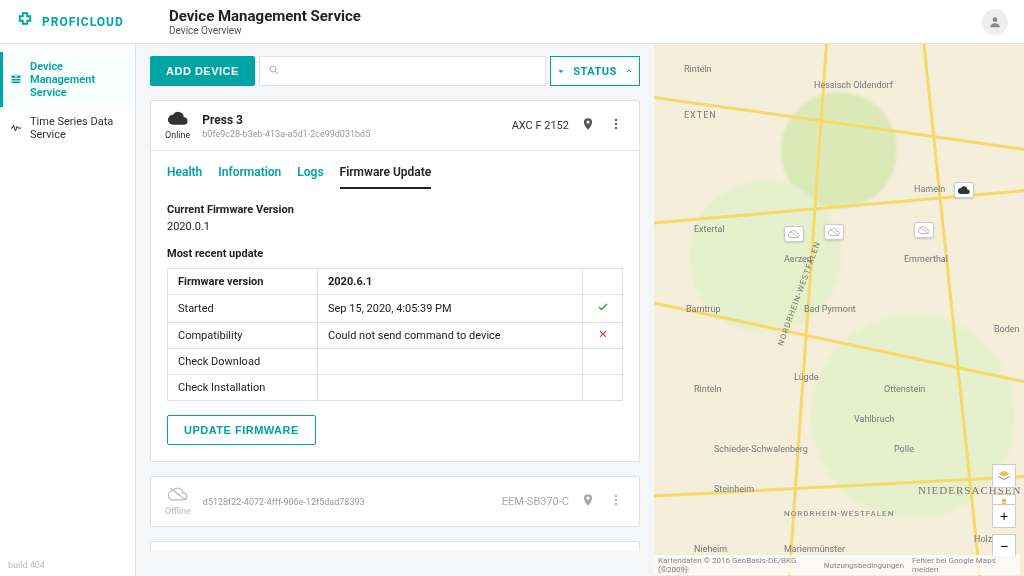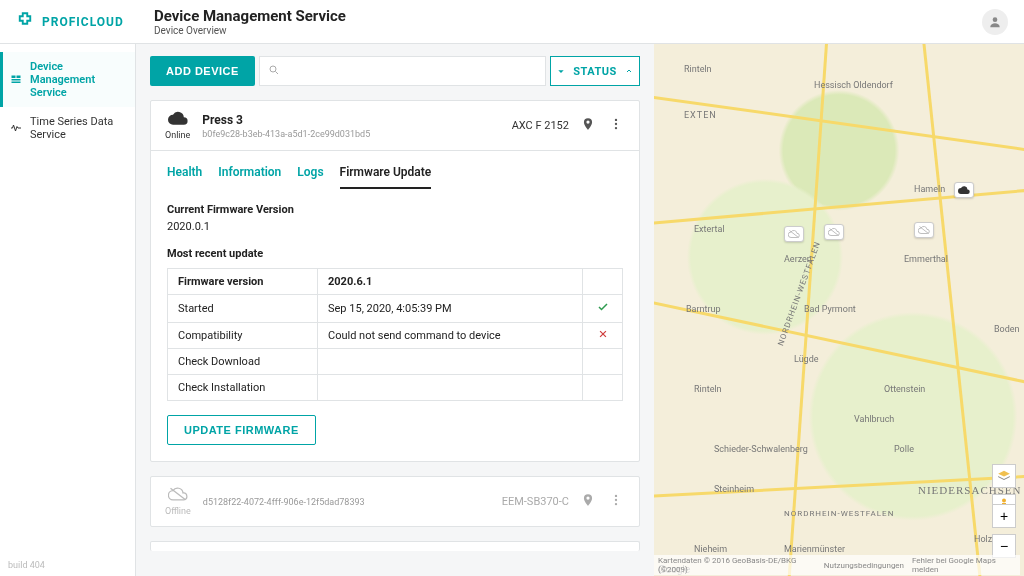--- a/index.html
+++ b/index.html
@@ -11,21 +11,21 @@
     --bg: #f5f6f7;
     --success: #2e9b4f;
     --danger: #d04040;
   }
   * { box-sizing: border-box; }
   html, body { margin: 0; padding: 0; height: 100%; }
   body { font-family: -apple-system, BlinkMacSystemFont, "Segoe UI", Roboto, Arial, sans-serif; font-size: 12px; color: var(--text); background: #fff; }
 
   
   .app { display: flex; flex-direction: column; width: 1024px; height: 576px; overflow: hidden; position: relative; }
-  .topbar { height: 44px; display: flex; align-items: center; padding: 16px 16px; border-bottom: 1px solid var(--border); }
+  .topbar { height: 44px; display: flex; align-items: center; padding: 16px 16px; border-bottom: 1px solid var(--border); gap: 15px; }
   .brand { display: flex; align-items: center; gap: 8px; width: 120px; }
   .brand .logo { color: var(--teal); }
   .brand .name { font-weight: 700; font-size: 12px; letter-spacing: 1px; color: var(--teal); }
   .page-title-wrap { display: flex; flex-direction: column; margin-left: 18px; }
   .page-title { font-size: 15px; font-weight: 700; }
   .page-sub { font-size: 10px; color: #555; }
   .avatar { margin-left: auto; width: 26px; height: 26px; border-radius: 50%; background: #eee; display: flex; align-items: center; justify-content: center; color: #888; }
 
   .body { flex: 1; display: flex; min-height: 0; }
   .sidebar { width: 136px; border-right: 1px solid var(--border); padding-top: 8px; display: flex; flex-direction: column; }
@@ -319,21 +319,21 @@
         <span class="city" style="top:20px; left:30px;">Rinteln</span>
         <span class="city" style="top:36px; left:160px;">Hessisch Oldendorf</span>
         <span class="city" style="top:66px; left:30px; letter-spacing:1px;">EXTEN</span>
         <span class="city" style="top:140px; left:260px;">Hameln</span>
         <span class="city" style="top:180px; left:40px;">Extertal</span>
         <span class="city" style="top:210px; left:130px;">Aerzen</span>
         <span class="city" style="top:210px; left:250px;">Emmerthal</span>
         <span class="city" style="top:260px; left:32px;">Barntrup</span>
         <span class="city" style="top:260px; left:150px;">Bad Pyrmont</span>
         <span class="city" style="top:280px; left:340px;">Boden</span>
-        <span class="city" style="top:310px; left:140px;">Lügde</span>
+        <span class="city" style="top:328px; left:140px;">Lügde</span>
         <span class="city" style="top:340px; left:40px;">Rinteln</span>
         <span class="city" style="top:340px; left:230px;">Ottenstein</span>
         <span class="city" style="top:370px; left:200px;">Vahlbruch</span>
         <span class="city" style="top:400px; left:60px;">Schieder-Schwalenberg</span>
         <span class="city" style="top:400px; left:240px;">Polle</span>
         <span class="city" style="top:440px; left:60px;">Steinheim</span>
         <span class="city" style="top:440px; left:264px; letter-spacing:1px; font-size:11px;font-family:Liberation Serif, serif;">NIEDERSACHSEN</span>
         <span class="city" style="top:465px; left:130px; letter-spacing:1px; font-size:8px;">NORDRHEIN-WESTFALEN</span>
         <span class="city" style="top:245px; left:90px; transform:rotate(-70deg); letter-spacing:1px; font-size:8px;">NORDRHEIN-WESTFALEN</span>
         <span class="city" style="top:500px; left:40px;">Nieheim</span>

